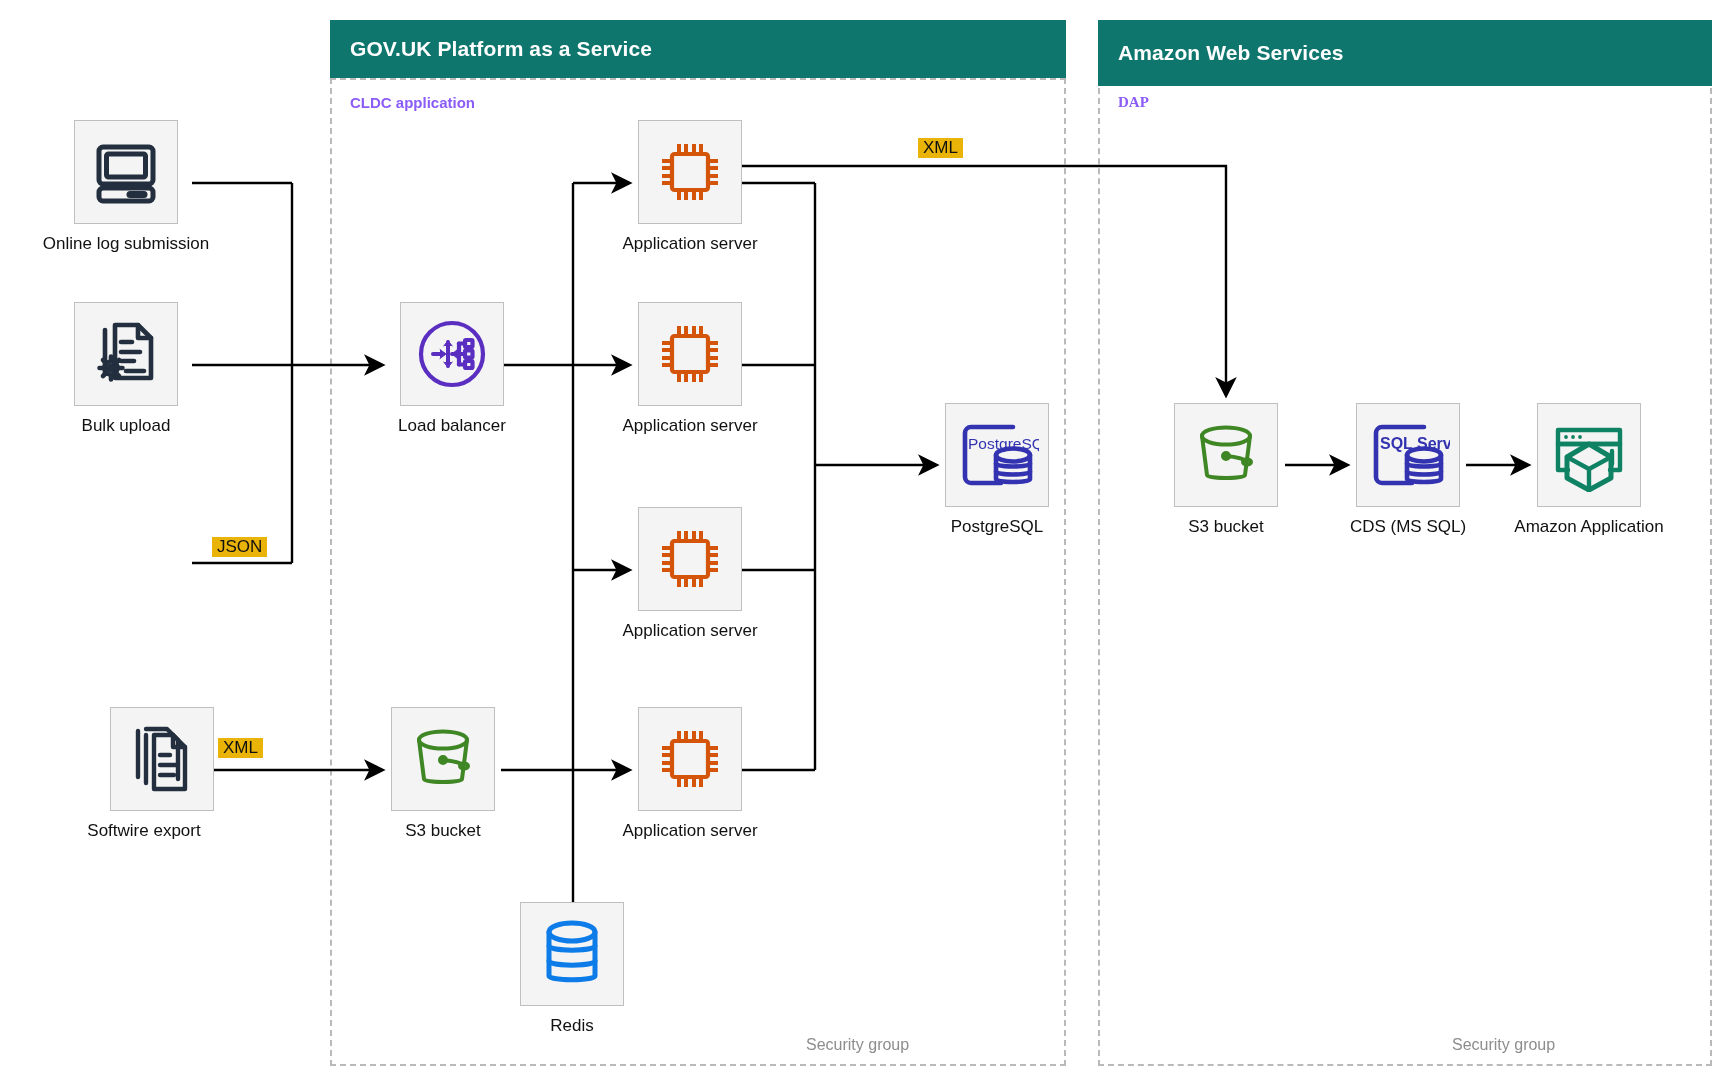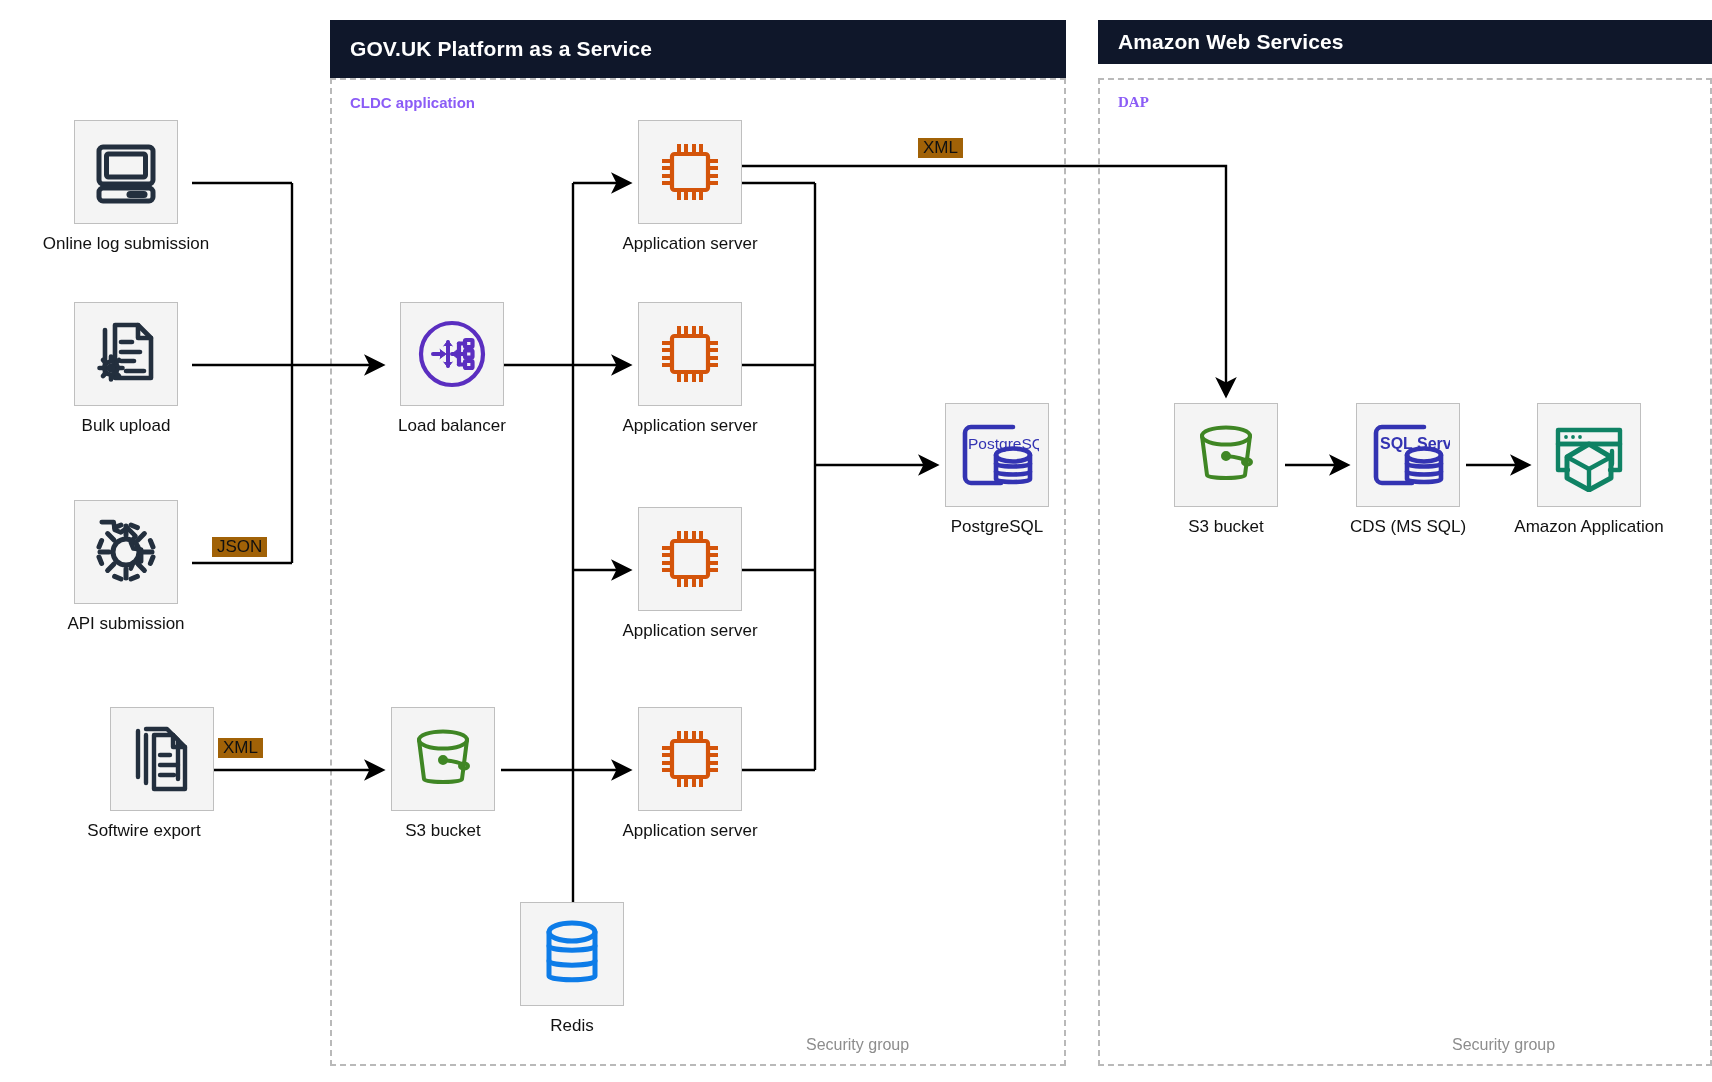--- a/index.html
+++ b/index.html
@@ -7,21 +7,21 @@
   body{
     font-family:"Liberation Sans","DejaVu Sans",sans-serif;
     width:1712px;height:1082px;position:relative;overflow:hidden;
     color:#111111;
   }
   #stage{position:absolute;left:0;top:0;width:1712px;height:1082px;}
   svg.wires{position:absolute;left:0;top:0;width:1712px;height:1082px;pointer-events:none;}
 
   
   .zone-header{
-    position:absolute;background:#0f172a;color:#ffffff;
+    position:absolute;background:#0f766e;color:#ffffff;
     font-weight:bold;font-size:21px;letter-spacing:0.1px;
     display:flex;align-items:center;padding-left:20px;box-sizing:border-box;
   }
   .zone-box{
     position:absolute;border:2px dashed #b9b9b9;box-sizing:border-box;background:transparent;
   }
   .zone-sublabel{
     position:absolute;font-weight:bold;font-size:15px;color:#8b5cf6;
   }
   .security-group{
@@ -36,37 +36,37 @@
   }
   .node .caption{
     position:absolute;left:50%;transform:translateX(-50%);
     top:114px;white-space:nowrap;font-size:17px;color:#111;
   }
   .node svg{display:block;}
 
   
   .edge-label{
     position:absolute;font-size:17px;color:#111;white-space:nowrap;
-    background:#a16207;padding:0 5px;
+    background:#eab308;padding:0 5px;
   }
 </style>
 </head>
 <body>
 
 <div id="stage">
 
   <div class="zone-box" style="left:330px;top:78px;width:736px;height:988px;"></div>
   <div class="zone-header" style="left:330px;top:20px;width:736px;height:58px;">
     <span>GOV.UK Platform as a Service</span>
   </div>
   <div class="zone-sublabel" style="left:350px;top:94px;">CLDC application</div>
   <div class="security-group" style="left:806px;top:1036px;width:240px;">Security group</div>
 
   <div class="zone-box" style="left:1098px;top:78px;width:614px;height:988px;"></div>
-  <div class="zone-header" style="left:1098px;top:20px;width:614px;height:44px;">
+  <div class="zone-header" style="left:1098px;top:20px;width:614px;height:66px;">
     <span>Amazon Web Services</span>
   </div>
   <div class="zone-sublabel" style="left:1118px;top:94px;font-family:Liberation Serif, serif;">DAP</div>
   <div class="security-group" style="left:1452px;top:1036px;width:240px;">Security group</div>
 
   <svg class="wires" viewBox="0 0 1712 1082">
     <defs>
       <marker id="arrow" viewBox="0 0 12 12" refX="10" refY="6" markerWidth="9" markerHeight="9" orient="auto-start-reverse">
         <path d="M0,0 L12,6 L0,12 L3,6 Z" fill="#000"></path>
       </marker>
@@ -137,36 +137,20 @@
           <circle cx="23" cy="52" r="6.5"></circle>
           <circle cx="23" cy="52" r="2.2"></circle>
           <path d="M23,40.5 L23,44 M23,60 L23,63.5 M11.5,52 L15,52 M31,52 L34.5,52
                    M15,44 L17.4,46.4 M28.6,57.6 L31,60 M31,44 L28.6,46.4 M17.4,57.6 L15,60"></path>
         </svg>
       </span>
     </div>
     <div class="caption">Bulk upload</div>
   </div>
 
-  <div class="node" style="left:74px;top:500px;">
-    <div class="tile">
-      <span>
-        <svg width="76" height="76" viewBox="0 0 76 76" fill="none" stroke="#232f3e" stroke-width="5" stroke-linejoin="round" stroke-linecap="round">
-          <circle cx="38" cy="38" r="13"></circle>
-          <path d="M31.5,8 L44.5,8 L45.6,16.4 L52.3,19.2 L59,14.1 L68.2,23.3 L63.1,30 L65.9,36.7
-                   L74.3,37.8 L74.3,50.8 L65.9,51.9 L63.1,58.6" transform="translate(-18,-2) scale(0.92) translate(3,3)"></path>
-          <path d="M38,12 L38,21 M38,55 L38,64 M12,38 L21,38 M55,38 L64,38
-                   M19.6,19.6 L26,26 M50,50 L56.4,56.4 M56.4,19.6 L50,26 M26,50 L19.6,56.4" stroke-width="5"></path>
-          <path d="M26.6,13.6 L33,11 M43,11 L49.4,13.6 M62.4,26.6 L65,33 M65,43 L62.4,49.4
-                   M49.4,62.4 L43,65 M33,65 L26.6,62.4 M13.6,49.4 L11,43 M11,33 L13.6,26.6" stroke-width="5"></path>
-        </svg>
-      </span>
-    </div>
-    <div class="caption">API submission</div>
-  </div>
 
   <div class="node" style="left:74px;top:707px;padding-left:36px;">
     <div class="tile">
       <span>
         <svg width="76" height="76" viewBox="0 0 76 76" fill="none" stroke="#232f3e" stroke-width="4.4" stroke-linejoin="round" stroke-linecap="round">
           <path d="M14,10 L14,56"></path>
           <path d="M22,8 L43,8 L54,19 L54,58"></path>
           <path d="M22,14 L22,62"></path>
           <path d="M30,14 L49,14 L61,26 L61,68 L30,68 Z"></path>
           <path d="M49,14 L49,26 L61,26"></path>

